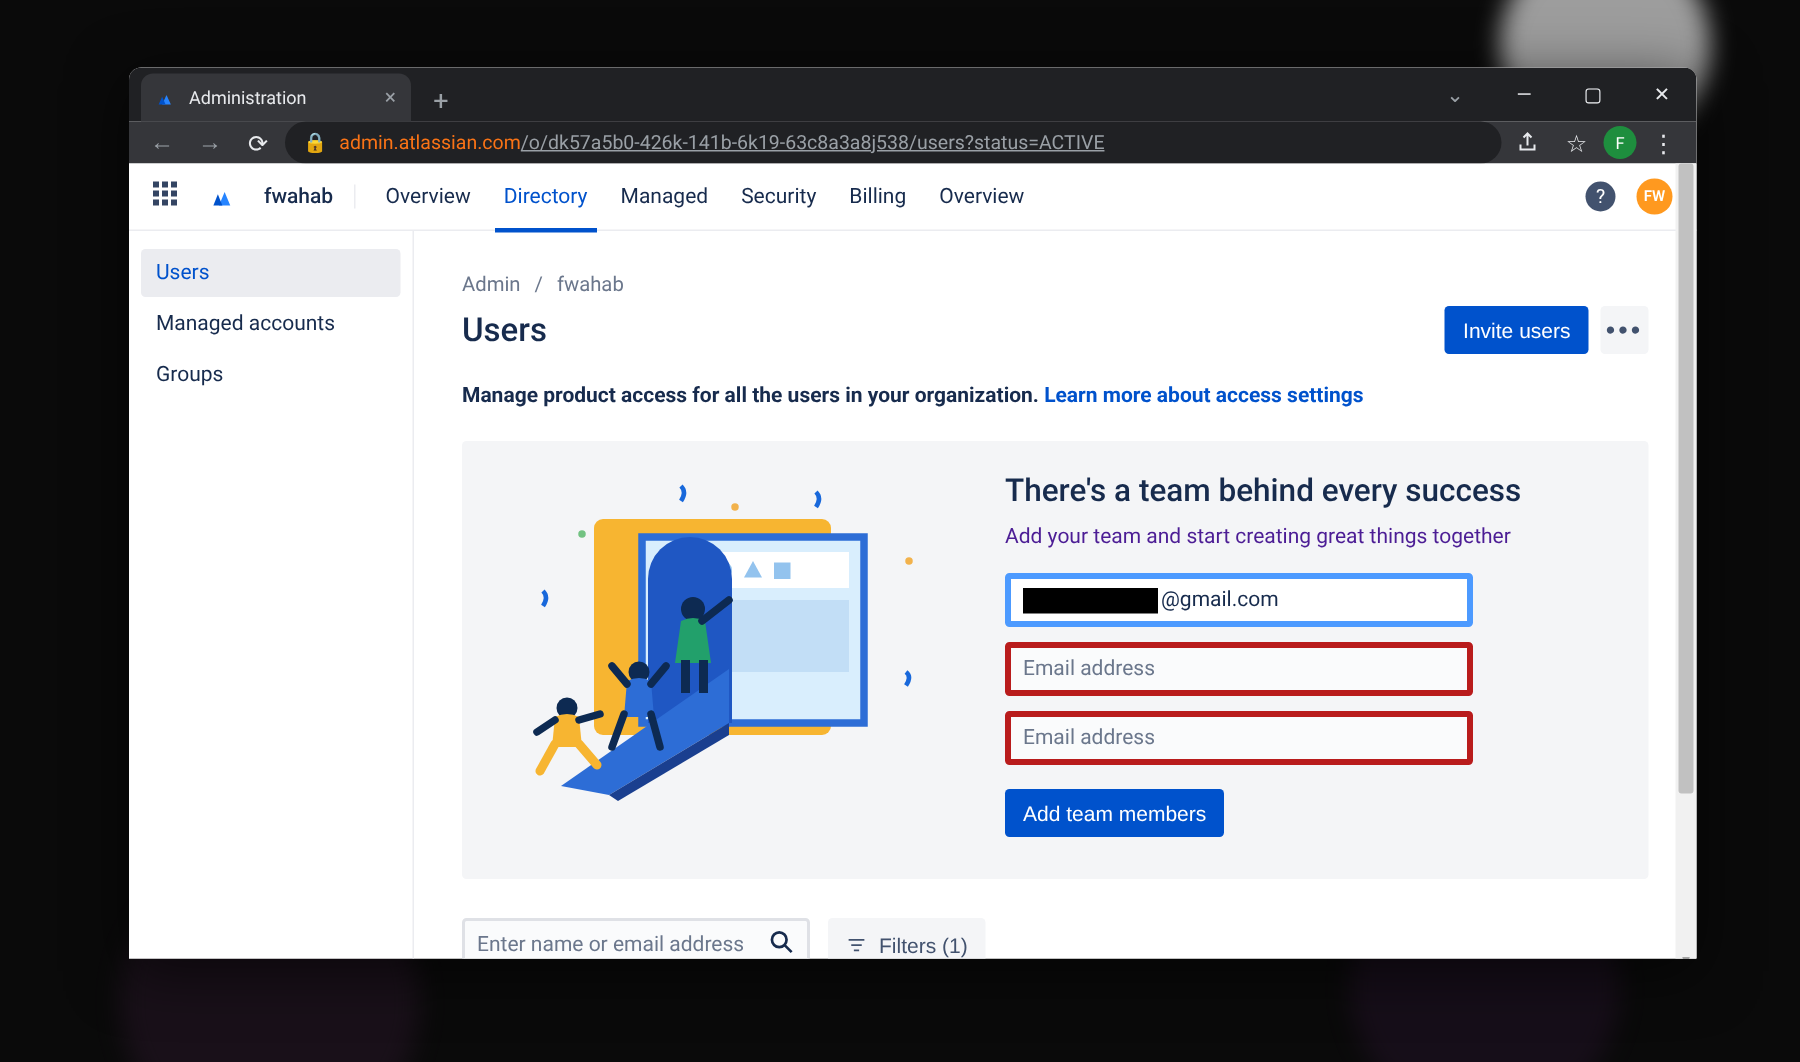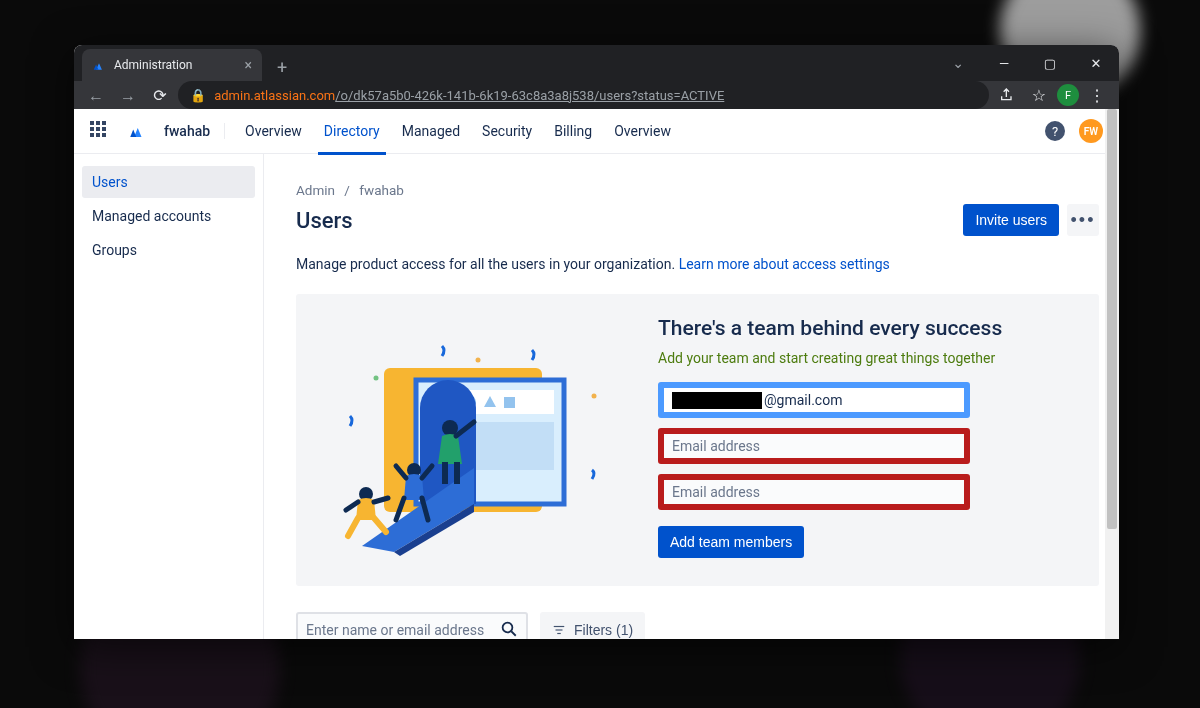--- a/index.html
+++ b/index.html
@@ -12,21 +12,21 @@
     position: relative;
   }
   
   .bg-blob { position:absolute; border-radius:50%; filter: blur(8px); opacity:0.4; }
   .bg-blob.b1 { width:140px; height:140px; background:#fff; top:-40px; right:60px; opacity:0.6;}
   .bg-blob.b2 { width:200px; height:200px; background:#301a30; bottom:-60px; left:80px; }
   .bg-blob.b3 { width:180px; height:180px; background:#2a1530; bottom:-40px; right:120px; }
 
   .window {
     position: absolute;
-    top: 45px; left: 74px;
+    top: 45px; left: 86px;
     width: 1045px; height: 594px;
     background: #fff;
     border-radius: 8px 8px 0 0;
     overflow: hidden;
     box-shadow: 0 8px 40px rgba(0,0,0,0.6);
     display:flex; flex-direction:column;
   }
 
   
   .titlebar {
@@ -98,48 +98,48 @@
   }
   .topnav-right { margin-left:auto; display:flex; align-items:center; gap:14px;}
   .help-ico { width:20px; height:20px; border-radius:50%; background:#42526e; color:#fff; font-size:13px; display:flex; align-items:center; justify-content:center; cursor:pointer;}
   .user-ico { width:24px; height:24px; border-radius:50%; background:#ff991f; color:#fff; font-size:10px; font-weight:600; display:flex; align-items:center; justify-content:center; cursor:pointer;}
 
   .body { flex:1; display:flex; overflow:hidden; }
   .sidebar { width:190px; border-right:1px solid #ebecf0; padding:12px 8px; }
   .side-item { padding:8px 10px; font-size:14px; color:#172b4d; border-radius:3px; cursor:pointer; margin-bottom:2px;}
   .side-item.selected { background:#ebecf0; color:#0052cc; }
 
-  .main { flex:1; padding: 28px 20px 0 32px; overflow:auto; position:relative;}
+  .main { flex:1; padding: 28px 32px 0 32px; overflow:auto; position:relative;}
   .crumbs { font-size:13.5px; color:#6b778c; margin-bottom:6px;}
   .crumbs .sep { margin:0 6px; }
   .pagehead { display:flex; align-items:center; }
   .pagehead h1 { font-size:22px; font-weight:500; color:#172b4d; }
   .pagehead .spacer { flex:1; }
   .btn-primary {
     background:#0052cc; color:#fff; border:none; border-radius:3px;
     height:32px; padding:0 12px; font-size:14px; font-weight:500; cursor:pointer;
   }
   .btn-more {
     width:32px; height:32px; border:none; background:#f4f5f7; border-radius:3px; margin-left:8px;
     color:#42526e; font-size:18px; cursor:pointer; letter-spacing:2px;
   }
-  .subdesc { margin-top:20px; font-size:14px; color:#172b4d;}
+  .subdesc { margin-top:20px; font-size:14px; color:#172b4d;font-weight:bold;}
   .subdesc a { color:#0052cc; text-decoration:none; }
 
   .hero {
     margin-top:22px; background:#f4f5f7; border-radius:3px;
-    display:flex; padding: 22px 28px 28px 28px; gap: 34px; align-items:flex-end;
+    display:flex; padding: 22px 28px 28px 28px; gap: 34px; align-items:flex-start;
   }
   .illu { width: 300px; height: 220px; position:relative; flex-shrink:0;}
   .illu svg { width:100%; height:100%;}
   .hero-right { flex:1; }
   .hero-right h2 { font-size:21px; font-weight:500; color:#172b4d; margin-bottom:10px;}
-  .hero-right .tag { font-size:14px; color:#4d7c0f; margin-bottom:16px; display:block;}
+  .hero-right .tag { font-size:14px; color:#4c1d95; margin-bottom:16px; display:block;}
   .email-field {
-    width: 312px; height:36px; border:6px solid #b91c1c; border-radius:3px;
+    width: 312px; height:36px; border:4px solid #b91c1c; border-radius:3px;
     background:#fafbfc; display:flex; align-items:center; padding:0 8px;
     font-size:14px; color:#6b778c; margin-bottom:10px;
   }
   .email-field.focused { border-color:#4c9aff; background:#fff;}
   .email-field .redact { background:#000; width:90px; height:17px; margin-right:2px;}
   .email-field .val { color:#172b4d; }
   .hero-right .btn-primary { margin-top:6px; }
 
   .filterrow { margin-top:26px; display:flex; gap:12px; }
   .searchbox {

